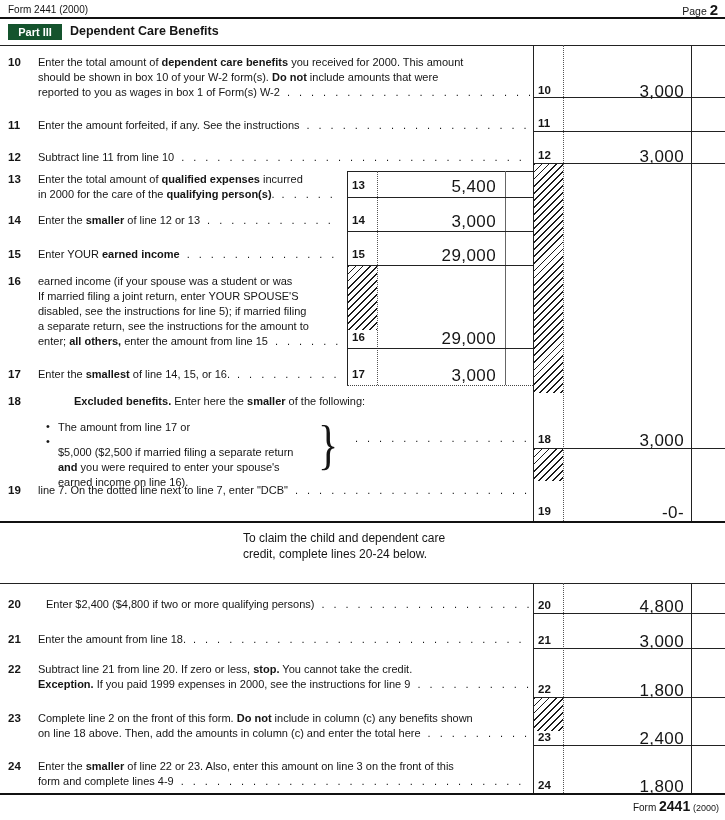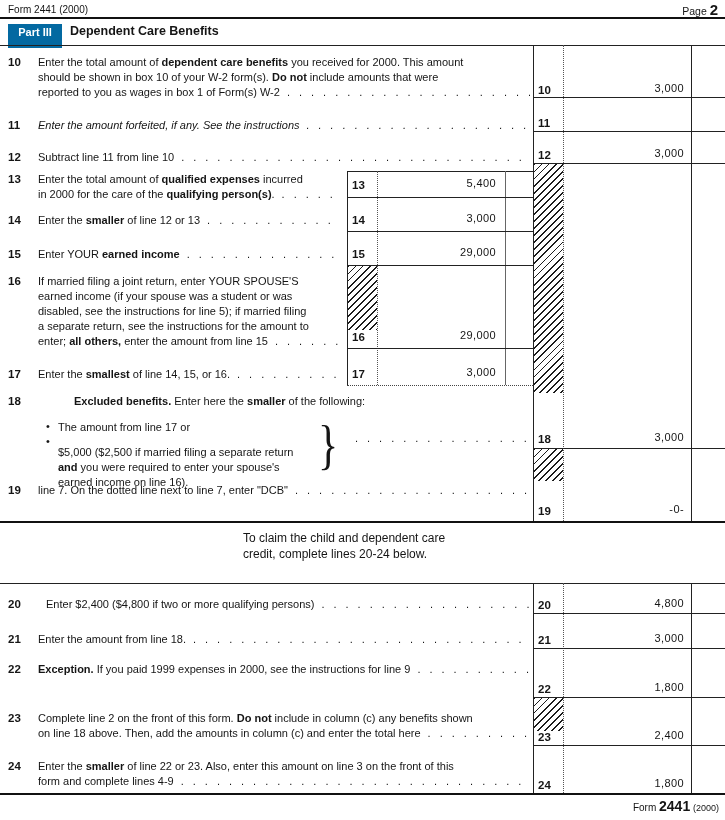--- a/index.html
+++ b/index.html
@@ -13,26 +13,26 @@
   .vthin{position:absolute;width:1px;background:#666;}
   .hatch{position:absolute;background:repeating-linear-gradient(135deg,#1c1c1c 0 1.3px,#fff 1.3px 5px);}
   .txt{position:absolute;font-size:11px;line-height:15px;}
   .row{white-space:nowrap;}
   .tl{display:flex;align-items:baseline;}
   .leader{flex:1 1 auto;overflow:hidden;white-space:nowrap;letter-spacing:9px;padding-left:7px;font-size:11px;}
   b{font-weight:bold;}
   .lno{position:absolute;left:8px;font-weight:bold;font-size:11.5px;line-height:15px;}
   .boxno{position:absolute;left:538px;width:22px;font-weight:bold;font-size:11.5px;}
   .boxno.inner{left:352px;}
-  .val{position:absolute;left:572px;width:112px;text-align:right;font-size:11px;letter-spacing:.4px;}
+  .val{position:absolute;left:572px;width:112px;text-align:right;font-size:17px;letter-spacing:.4px;}
   .val.inner{left:388px;width:108px;}
   .formid{position:absolute;left:8px;top:4px;font-size:10px;}
   .pagehdr{position:absolute;right:7px;top:1px;font-size:10.5px;margin-left:29px;}
   .pagehdr .pnum{font-weight:bold;font-size:15px;}
-  .part-box{position:absolute;left:8px;top:24px;width:54px;height:24px;background:#0369a1;color:#fff;
+  .part-box{position:absolute;left:8px;top:24px;width:54px;height:16px;background:#14532d;color:#fff;
             font-weight:bold;font-size:11px;text-align:center;line-height:16px;}
   .part-title{position:absolute;left:70px;top:24px;font-weight:bold;font-size:12.5px;}
   .bullet{position:absolute;left:46px;font-size:11px;}
   .brace{position:absolute;left:318px;top:413px;font-size:42px;font-family:"Liberation Serif",serif;
          transform:scaleY(1.32);transform-origin:top;}
   .interlude{position:absolute;left:243px;top:531px;font-size:12px;line-height:15.5px;}
   .footer{position:absolute;right:6px;top:798px;font-size:10px;}
   .footer .fnum{font-weight:bold;font-size:14px;}
   .footer .fyr{font-size:9px;}
 </style>
@@ -82,21 +82,21 @@
     <div class="row"><span>should be shown in box 10 of your W-2 form(s). </span><b>Do not</b><span> include amounts that were</span></div>
     <div class="row tl">
         <span><span>reported to you as wages in box 1 of Form(s) W-2</span></span>
         <span class="leader">................................................................................</span>
       </div>
   </div>
   <div class="boxno" style="top:84px;">10</div>
   <div class="val" style="top:82px;">3,000</div>
 
   <div class="lno" style="top:118px;">11</div>
-  <div class="txt" style="left:38px;top:118px;width:492px;font-style:italic;">
+  <div class="txt" style="left:38px;top:118px;width:492px;">
     <div class="row tl">
         <span><span>Enter the amount forfeited, if any. See the instructions</span></span>
         <span class="leader">................................................................................</span>
       </div>
   </div>
   <div class="boxno" style="top:117px;">11</div>
   <div class="val" style="top:115px;"></div>
 
   <div class="lno" style="top:150px;">12</div>
   <div class="txt" style="left:38px;top:150px;width:492px;">
@@ -134,22 +134,22 @@
     <div class="row tl">
         <span><span>Enter YOUR </span><b>earned income</b></span>
         <span class="leader">................................................................................</span>
       </div>
   </div>
   <div class="boxno inner" style="top:248px;">15</div>
   <div class="val inner" style="top:246px;">29,000</div>
 
   <div class="lno" style="top:274px;">16</div>
   <div class="txt" style="left:38px;top:274px;width:302px;">
+    <div class="row"><span>earned income (if your spouse was a student or was</span></div>
     <div class="row"><span>If married filing a joint return, enter YOUR SPOUSE'S</span></div>
-    <div class="row"><span>earned income (if your spouse was a student or was</span></div>
     <div class="row"><span>disabled, see the instructions for line 5); if married filing</span></div>
     <div class="row"><span>a separate return, see the instructions for the amount to</span></div>
     <div class="row tl">
         <span><span>enter; </span><b>all others,</b><span> enter the amount from line 15</span></span>
         <span class="leader">................................................................................</span>
       </div>
   </div>
   <div class="boxno inner" style="top:331px;">16</div>
   <div class="val inner" style="top:329px;">29,000</div>
 
@@ -224,20 +224,21 @@
     <div class="row tl">
         <span><span>Enter the amount from line 18.</span></span>
         <span class="leader">................................................................................</span>
       </div>
   </div>
   <div class="boxno" style="top:634px;">21</div>
   <div class="val" style="top:632px;">3,000</div>
 
   <div class="lno" style="top:662px;">22</div>
   <div class="txt" style="left:38px;top:662px;width:492px;">
+    <div class="row"><span>Subtract line 21 from line 20. If zero or less, </span><b>stop.</b><span> You cannot take the credit.</span></div>
     <div class="row tl">
         <span><b>Exception.</b><span> If you paid 1999 expenses in 2000, see the instructions for line 9</span></span>
         <span class="leader">................................................................................</span>
       </div>
   </div>
   <div class="boxno" style="top:683px;">22</div>
   <div class="val" style="top:681px;">1,800</div>
 
   <div class="lno" style="top:711px;">23</div>
   <div class="txt" style="left:38px;top:711px;width:492px;">

